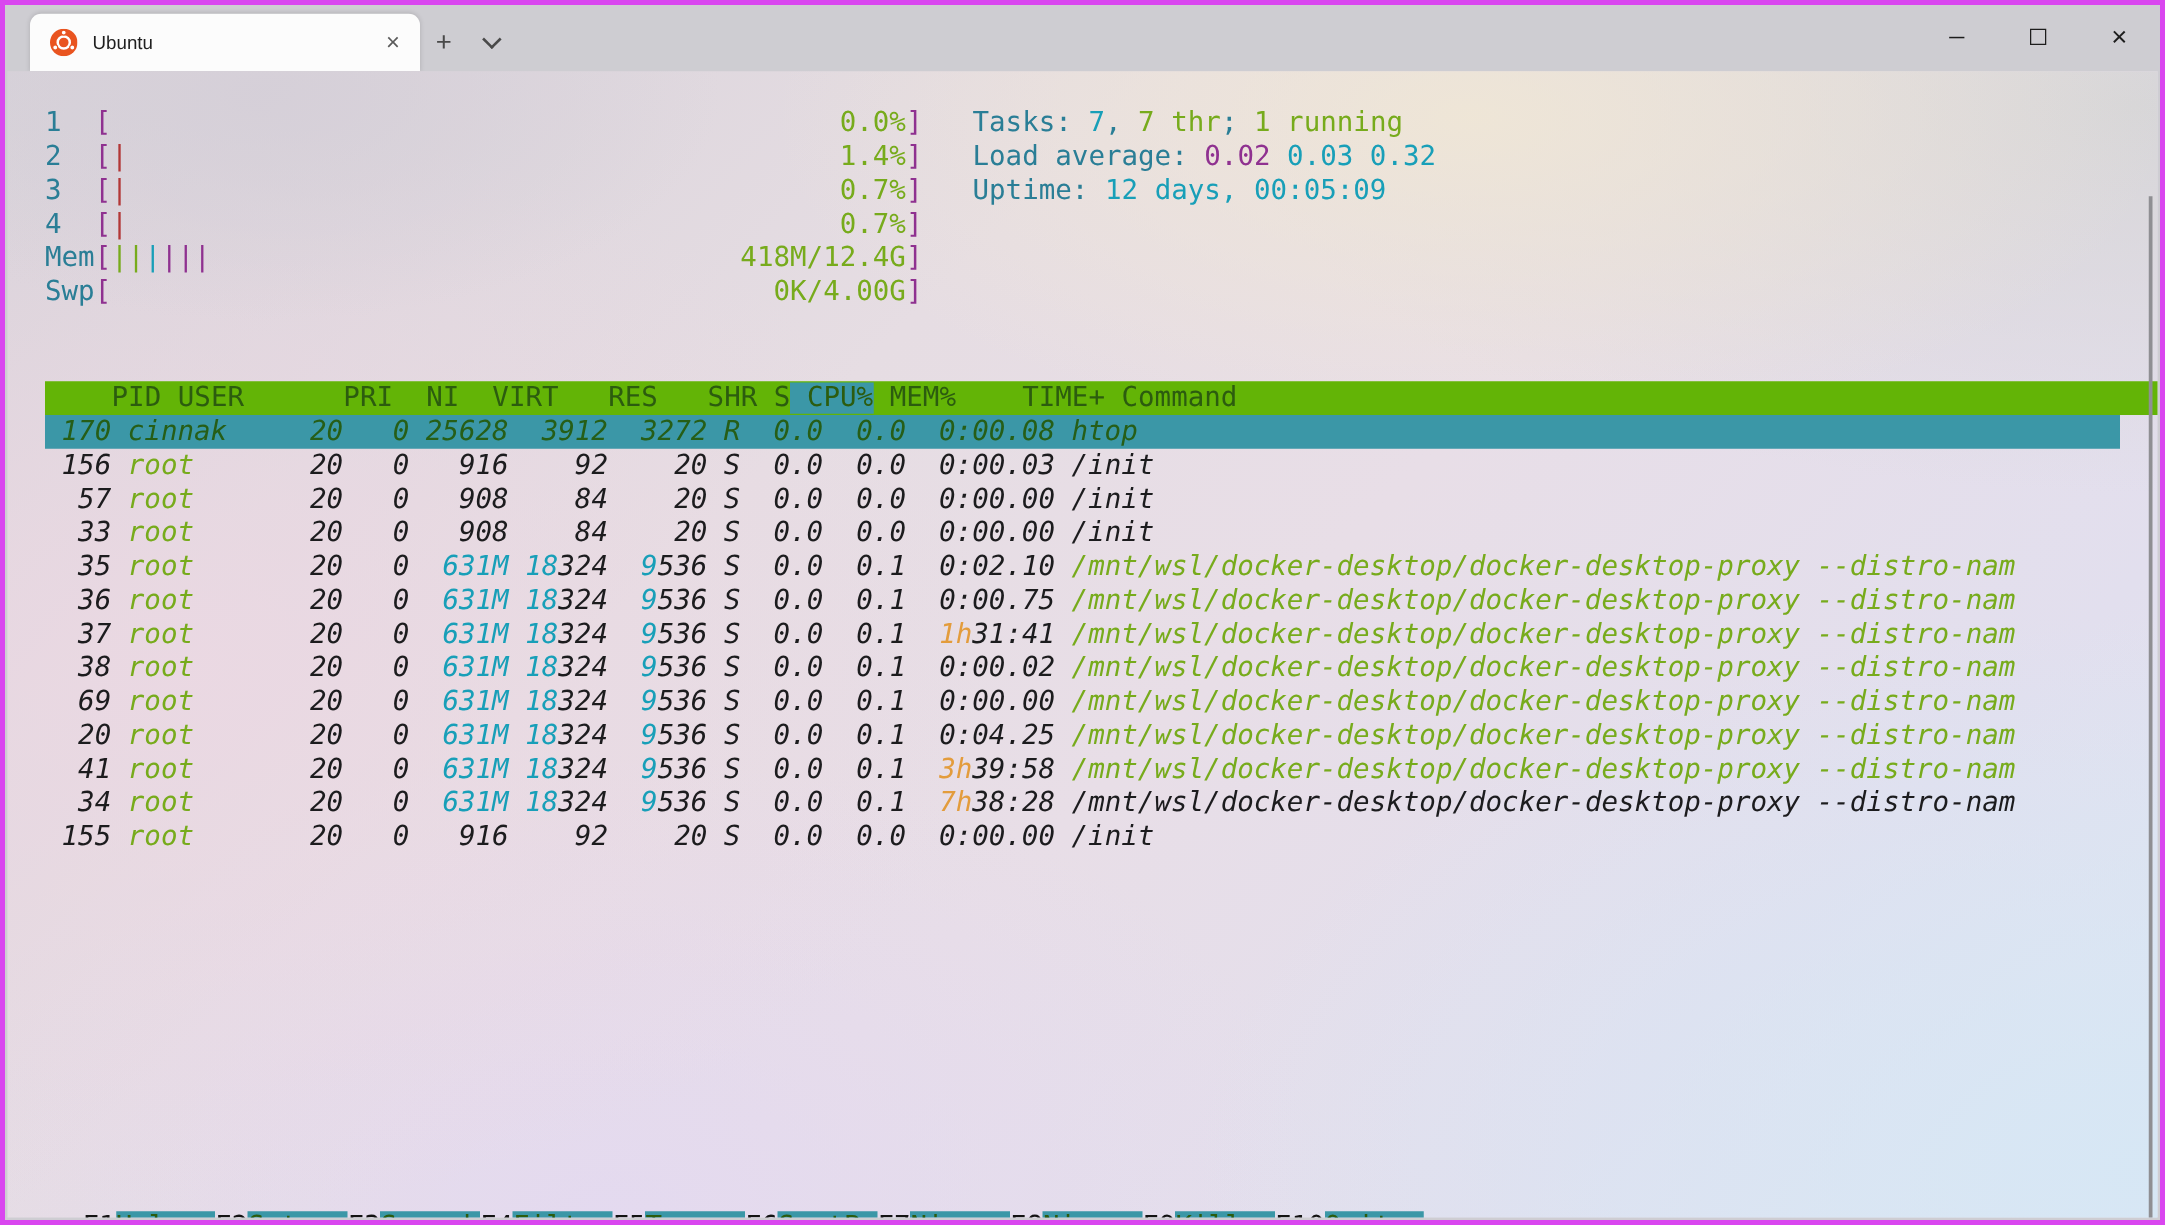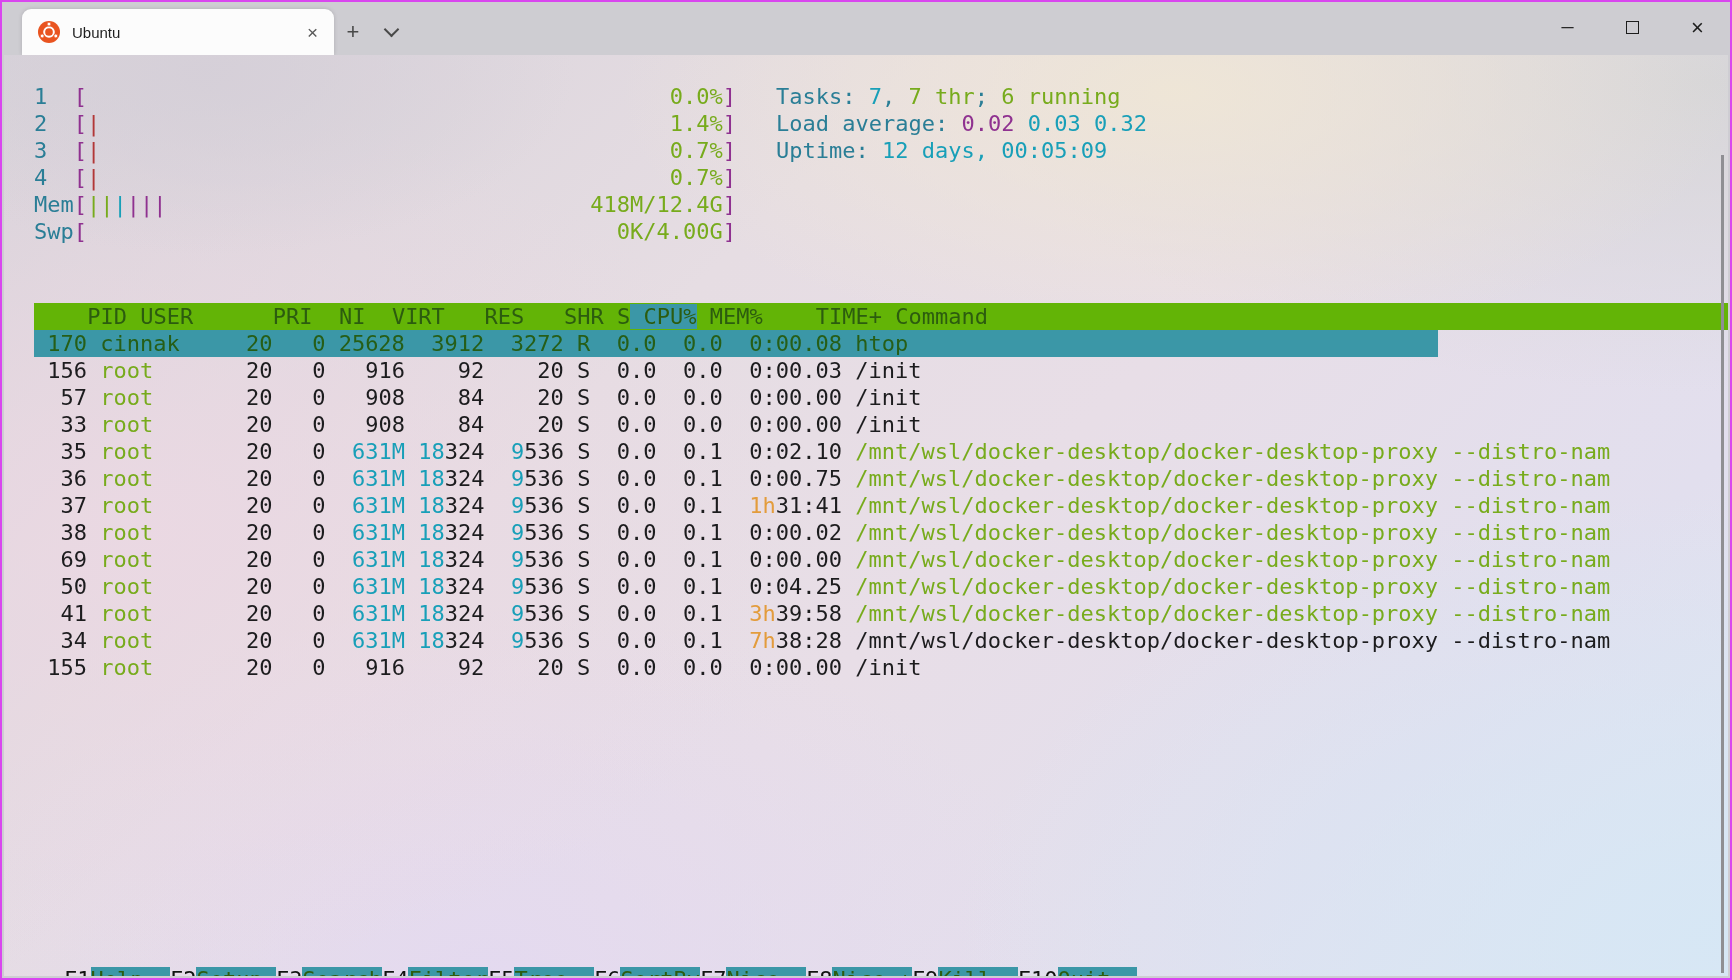--- a/index.html
+++ b/index.html
@@ -1,17 +1,17 @@
 <!DOCTYPE html>
 <html><head>
 <meta charset="utf-8">
 <style>
   html,body{margin:0;padding:0;}
   body{width:1732px;height:980px;overflow:hidden;font-family:"Liberation Sans",sans-serif;background:#000;}
-  .window{position:absolute;inset:0;box-sizing:border-box;border:2px solid #d946ef;background:#cecdd2;}
+  .window{position:absolute;inset:0;box-sizing:border-box;border:4px solid #d946ef;background:#cecdd2;}
 
   
   .titlebar{height:53px;background:#cecdd2;display:flex;align-items:flex-end;position:relative;}
   .tab{width:312px;height:46px;background:#fcfcfc;border-radius:9px 9px 0 0;margin-left:20px;
        display:flex;align-items:center;padding:0 12px 0 16px;box-sizing:border-box;
        box-shadow:0 0 4px rgba(0,0,0,0.15);}
   .tab-icon{width:22px;height:22px;display:inline-flex;}
   .tab-title{font-size:15px;color:#1f1f1f;margin-left:12px;flex:1;}
   .tab-close{color:#5a5a5a;font-size:19px;line-height:19px;padding:0 4px;}
   .tb-btn{width:38px;height:46px;display:flex;align-items:center;justify-content:center;
@@ -38,21 +38,21 @@
   .line,.meter,.thead,.trow,.fkeys{white-space:pre;}
 
   .topgrid{display:grid;grid-template-columns:706px auto;}
   .meter{display:flex;width:53ch;}
   .m-fill{flex:1;}
   .info{padding-left:36px;}
 
   .table{margin-top:58px;}
   .thead{width:1660px;height:27px;background:#63b406;color:#2c5c0f;padding-left:40px;}
   .c-sort{background:#3b97a7;}
-  .trow{width:1404px;height:27px;}
+  .trow{width:1660px;height:27px;font-style:italic;}
   .trow.sel{background:#3b97a7;}
   .trow.sel span{color:#265e17 !important;}
 
   .c-teal{color:#2a7e96;}
   .c-cyan{color:#189fb8;}
   .c-green{color:#77ab1c;}
   .c-magenta{color:#8f3190;}
   .c-red{color:#b23737;}
   .c-orange{color:#e39c3c;}
 
@@ -99,38 +99,38 @@
       <div class="topgrid">
         <div class="meters">
             <div class="meter"><span class="c-teal">1  </span><span class="c-magenta">[</span><span></span><span class="m-fill"></span><span class="c-green">0.0%</span><span class="c-magenta">]</span></div>
             <div class="meter"><span class="c-teal">2  </span><span class="c-magenta">[</span><span><span class="c-red">|</span></span><span class="m-fill"></span><span class="c-green">1.4%</span><span class="c-magenta">]</span></div>
             <div class="meter"><span class="c-teal">3  </span><span class="c-magenta">[</span><span><span class="c-red">|</span></span><span class="m-fill"></span><span class="c-green">0.7%</span><span class="c-magenta">]</span></div>
             <div class="meter"><span class="c-teal">4  </span><span class="c-magenta">[</span><span><span class="c-red">|</span></span><span class="m-fill"></span><span class="c-green">0.7%</span><span class="c-magenta">]</span></div>
             <div class="meter"><span class="c-teal">Mem</span><span class="c-magenta">[</span><span><span class="c-green">||</span><span class="c-cyan">|</span><span class="c-magenta">|||</span></span><span class="m-fill"></span><span class="c-green">418M/12.4G</span><span class="c-magenta">]</span></div>
             <div class="meter"><span class="c-teal">Swp</span><span class="c-magenta">[</span><span></span><span class="m-fill"></span><span class="c-green">0K/4.00G</span><span class="c-magenta">]</span></div>
           </div>
         <div class="info">
-            <div class="line"><span class="c-teal">Tasks: </span><span class="c-cyan">7</span><span class="c-teal">, </span><span class="c-green">7 thr</span><span class="c-teal">; </span><span class="c-green">6 running</span></div>
+            <div class="line"><span class="c-teal">Tasks: </span><span class="c-cyan">7</span><span class="c-teal">, </span><span class="c-green">7 thr</span><span class="c-teal">; </span><span class="c-green">1 running</span></div>
             <div class="line"><span class="c-teal">Load average: </span><span class="c-magenta">0.02 </span><span class="c-cyan">0.03 0.32</span></div>
             <div class="line"><span class="c-teal">Uptime: </span><span class="c-cyan">12 days, 00:05:09</span></div>
           </div>
       </div>
       <div class="table">
         <div class="thead"><span> PID USER      PRI  NI  VIRT   RES   SHR S</span><span class="c-sort"> CPU%</span><span> MEM%    TIME+ Command</span></div>
         <div class="rows">
             <div class="trow sel"><span> 170 cinnak     20   0 25628  3912  3272 R  0.0  0.0  0:00.08 htop</span></div>
             <div class="trow"><span> 156 </span><span class="c-green">root</span><span>       20   0   916    92    20 S  0.0  0.0  0:00.03 </span><span>/init</span></div>
             <div class="trow"><span>  57 </span><span class="c-green">root</span><span>       20   0   908    84    20 S  0.0  0.0  0:00.00 </span><span>/init</span></div>
             <div class="trow"><span>  33 </span><span class="c-green">root</span><span>       20   0   908    84    20 S  0.0  0.0  0:00.00 </span><span>/init</span></div>
             <div class="trow"><span>  35 </span><span class="c-green">root</span><span>       20   0  </span><span class="c-cyan">631M</span><span> </span><span class="c-cyan">18</span><span>324</span><span>  </span><span class="c-cyan">9</span><span>536</span><span> S  0.0  0.1  0:02.10 </span><span class="c-green">/mnt/wsl/docker-desktop/docker-desktop-proxy --distro-nam</span></div>
             <div class="trow"><span>  36 </span><span class="c-green">root</span><span>       20   0  </span><span class="c-cyan">631M</span><span> </span><span class="c-cyan">18</span><span>324</span><span>  </span><span class="c-cyan">9</span><span>536</span><span> S  0.0  0.1  0:00.75 </span><span class="c-green">/mnt/wsl/docker-desktop/docker-desktop-proxy --distro-nam</span></div>
             <div class="trow"><span>  37 </span><span class="c-green">root</span><span>       20   0  </span><span class="c-cyan">631M</span><span> </span><span class="c-cyan">18</span><span>324</span><span>  </span><span class="c-cyan">9</span><span>536</span><span> S  0.0  0.1  </span><span class="c-orange">1h</span><span>31:41 </span><span class="c-green">/mnt/wsl/docker-desktop/docker-desktop-proxy --distro-nam</span></div>
             <div class="trow"><span>  38 </span><span class="c-green">root</span><span>       20   0  </span><span class="c-cyan">631M</span><span> </span><span class="c-cyan">18</span><span>324</span><span>  </span><span class="c-cyan">9</span><span>536</span><span> S  0.0  0.1  0:00.02 </span><span class="c-green">/mnt/wsl/docker-desktop/docker-desktop-proxy --distro-nam</span></div>
             <div class="trow"><span>  69 </span><span class="c-green">root</span><span>       20   0  </span><span class="c-cyan">631M</span><span> </span><span class="c-cyan">18</span><span>324</span><span>  </span><span class="c-cyan">9</span><span>536</span><span> S  0.0  0.1  0:00.00 </span><span class="c-green">/mnt/wsl/docker-desktop/docker-desktop-proxy --distro-nam</span></div>
-            <div class="trow"><span>  50 </span><span class="c-green">root</span><span>       20   0  </span><span class="c-cyan">631M</span><span> </span><span class="c-cyan">18</span><span>324</span><span>  </span><span class="c-cyan">9</span><span>536</span><span> S  0.0  0.1  0:04.25 </span><span class="c-green">/mnt/wsl/docker-desktop/docker-desktop-proxy --distro-nam</span></div>
+            <div class="trow"><span>  20 </span><span class="c-green">root</span><span>       20   0  </span><span class="c-cyan">631M</span><span> </span><span class="c-cyan">18</span><span>324</span><span>  </span><span class="c-cyan">9</span><span>536</span><span> S  0.0  0.1  0:04.25 </span><span class="c-green">/mnt/wsl/docker-desktop/docker-desktop-proxy --distro-nam</span></div>
             <div class="trow"><span>  41 </span><span class="c-green">root</span><span>       20   0  </span><span class="c-cyan">631M</span><span> </span><span class="c-cyan">18</span><span>324</span><span>  </span><span class="c-cyan">9</span><span>536</span><span> S  0.0  0.1  </span><span class="c-orange">3h</span><span>39:58 </span><span class="c-green">/mnt/wsl/docker-desktop/docker-desktop-proxy --distro-nam</span></div>
             <div class="trow"><span>  34 </span><span class="c-green">root</span><span>       20   0  </span><span class="c-cyan">631M</span><span> </span><span class="c-cyan">18</span><span>324</span><span>  </span><span class="c-cyan">9</span><span>536</span><span> S  0.0  0.1  </span><span class="c-orange">7h</span><span>38:28 </span><span>/mnt/wsl/docker-desktop/docker-desktop-proxy --distro-nam</span></div>
             <div class="trow"><span> 155 </span><span class="c-green">root</span><span>       20   0   916    92    20 S  0.0  0.0  0:00.00 </span><span>/init</span></div>
           </div>
       </div>
       <div class="fkeys"><span><span class="fk-key">F1</span><span class="fk-label">Help  </span></span><span><span class="fk-key">F2</span><span class="fk-label">Setup </span></span><span><span class="fk-key">F3</span><span class="fk-label">Search</span></span><span><span class="fk-key">F4</span><span class="fk-label">Filter</span></span><span><span class="fk-key">F5</span><span class="fk-label">Tree  </span></span><span><span class="fk-key">F6</span><span class="fk-label">SortBy</span></span><span><span class="fk-key">F7</span><span class="fk-label">Nice -</span></span><span><span class="fk-key">F8</span><span class="fk-label">Nice +</span></span><span><span class="fk-key">F9</span><span class="fk-label">Kill  </span></span><span><span class="fk-key">F10</span><span class="fk-label">Quit  </span></span></div>
     </div>
     <div class="scrollbar"></div>
   </div>
 

